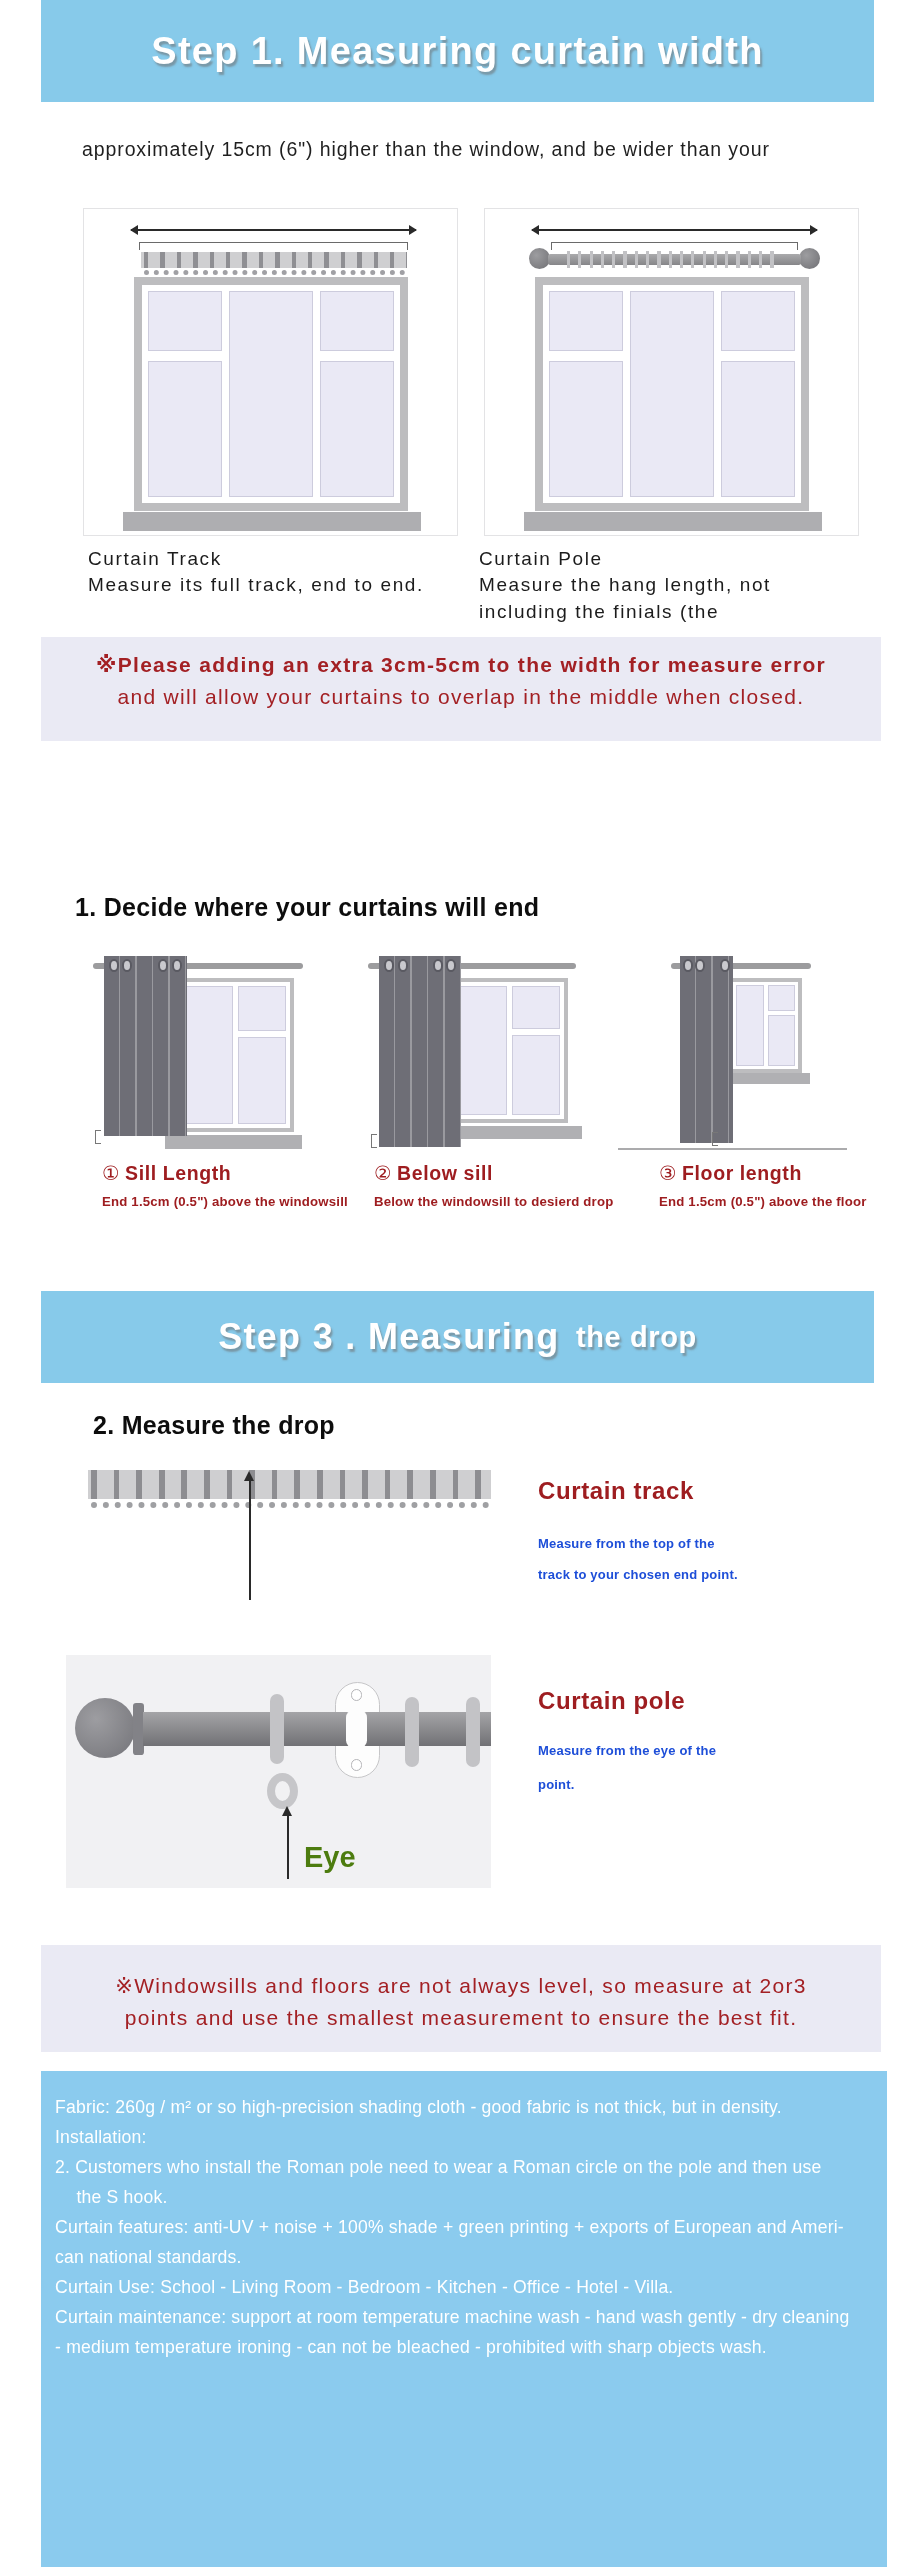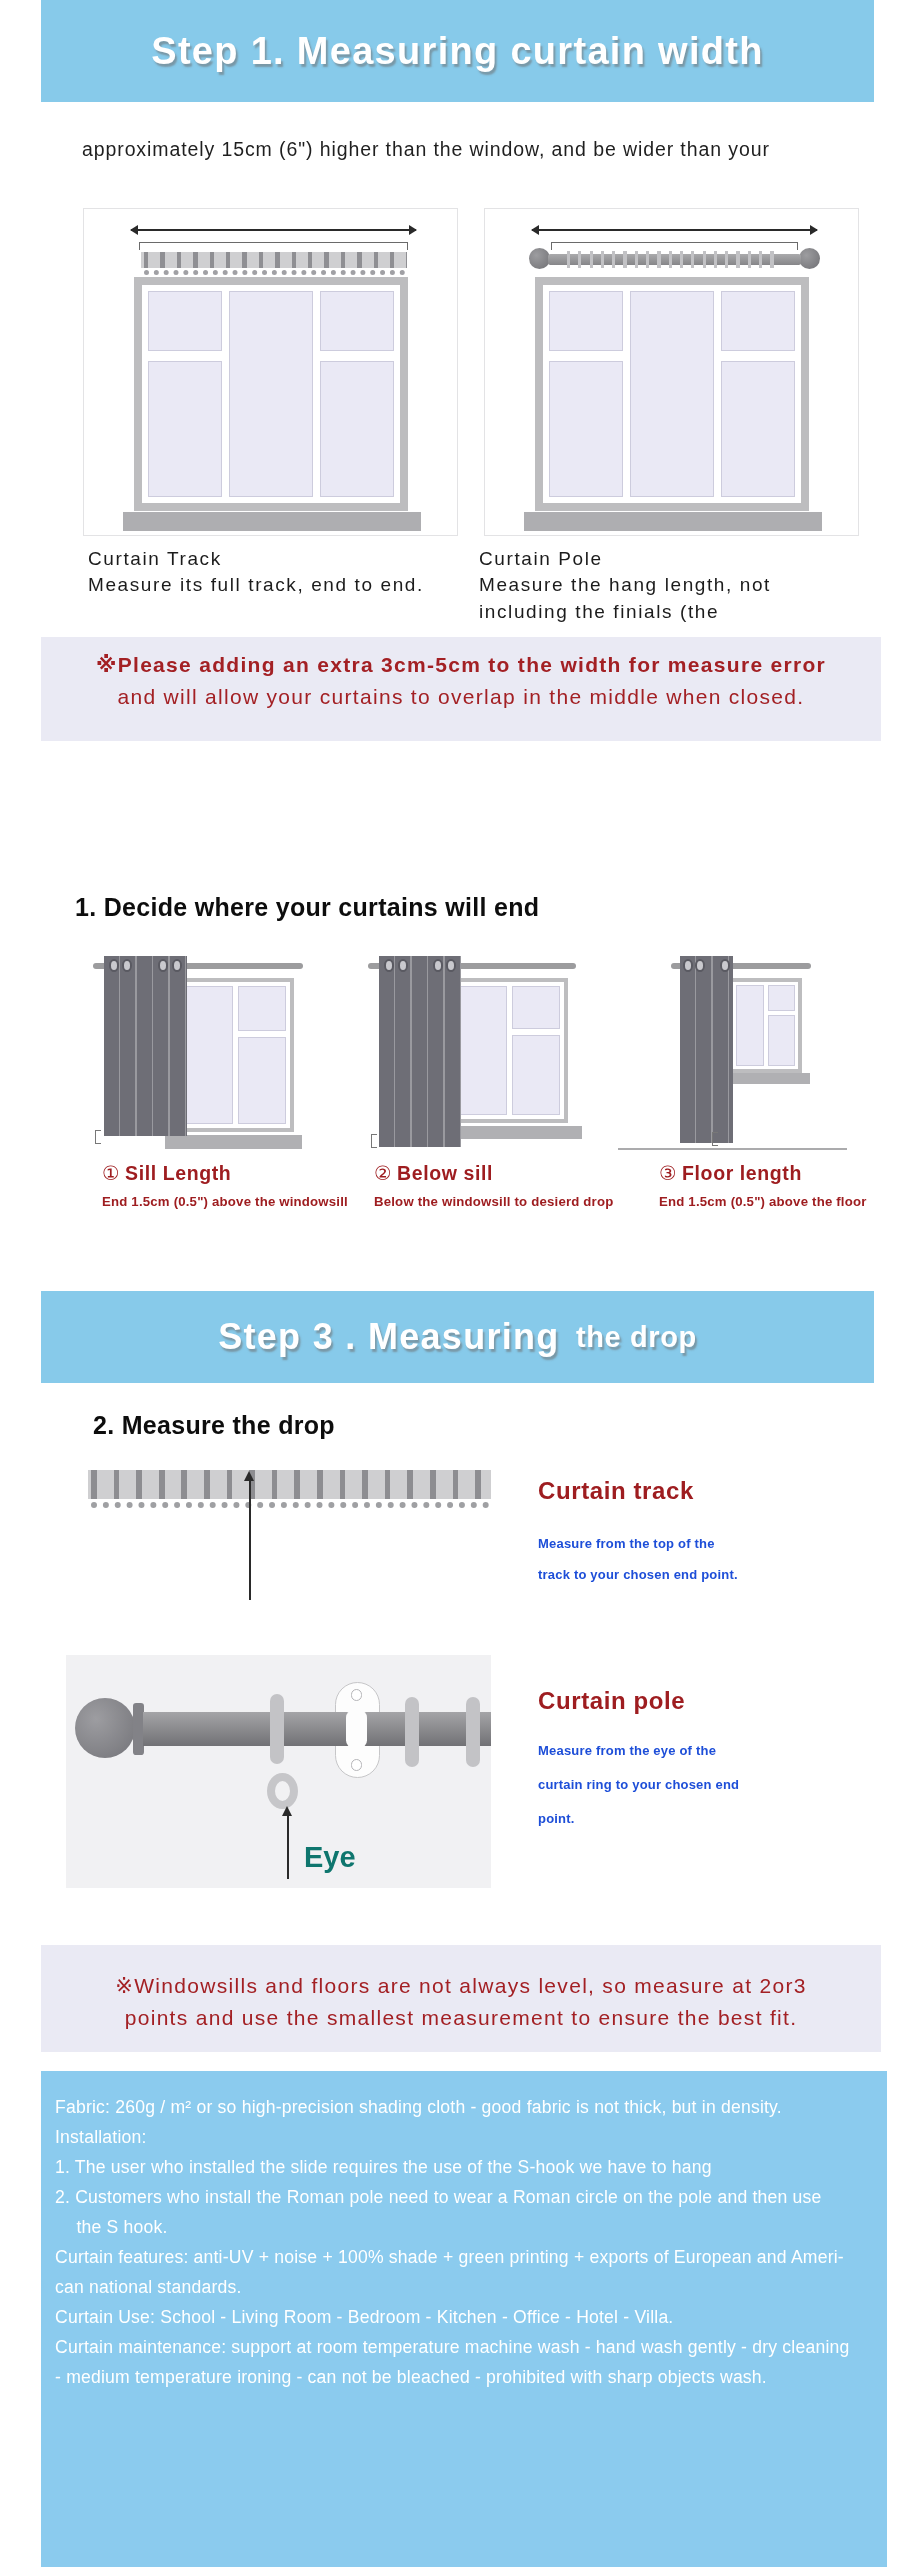--- a/index.html
+++ b/index.html
@@ -121,21 +121,21 @@
   .pp-plate{position:absolute;left:269px;top:27px;width:45px;height:96px;background:#fdfdfd;border:1.9px solid #c6c6c8;
     border-radius:22.6px;box-sizing:border-box;z-index:1;}
   .pp-screw{position:absolute;left:15px;width:11.3px;height:11.3px;border-radius:50%;border:1.9px solid #b5b5b8;box-sizing:border-box;background:#fff;}
   .pp-screw.top{top:6.3px;} .pp-screw.bottom{bottom:6.3px;}
   .pp-rod{z-index:2;}
   .pp-plate-front{position:absolute;left:280px;top:55px;width:21.4px;height:38px;background:#fdfdfd;border-radius:7.5px;z-index:3;}
   .pp-ring{position:absolute;width:14px;height:70px;border-radius:7.5px;background:#c3c3c6;z-index:4;}
   .pp-eye{position:absolute;left:201px;top:118px;width:31px;height:36px;border-radius:50%;
     border:8.2px solid #c6c6c9;box-sizing:border-box;z-index:4;background:#f1f1f3;}
   .pp-arrow{left:221px;top:161px;height:63px;z-index:5;}
-  .pp-eye-label{position:absolute;left:238px;top:186px;font-size:29px;font-weight:bold;color:#0f766e;z-index:5;}
+  .pp-eye-label{position:absolute;left:238px;top:186px;font-size:29px;font-weight:bold;color:#4d7c0f;z-index:5;}
   
   .info-panel{
     position:absolute;top:2071px;left:41px;width:846px;height:496px;background:#8BCBEE;
     box-sizing:border-box;padding:21.4px 14px 0 14px;
   }
   .info-line{color:#ffffff;font-size:17.6px;line-height:30px;letter-spacing:0.2px;white-space:nowrap;}
   .info-line.indent{padding-left:21.4px;}
 </style>
 </head>
 <body>
@@ -358,34 +358,32 @@
     <div class="pp-eye"></div>
     <div class="varrow pp-arrow">
       <span class="vhead"></span>
     </div>
     <div class="pp-eye-label">Eye</div>
   </div>
   <div class="red-block" id="pole3-text">
     <div class="rb-title">Curtain pole</div>
     <div class="rb-body">
       <div>Measure from the eye of the</div>
-      <div>curtain ring to your chosen end</div>
       <div>point.</div>
     </div>
   </div>
 
   <div class="note" id="note2">
     <div class="note-line1">※Windowsills and floors are not always level, so measure at 2or3</div>
     <div class="note-line2">points and use the smallest measurement to ensure the best fit.</div>
   </div>
 
   <div class="info-panel">
     <div class="info-line">Fabric: 260g / m² or so high-precision shading cloth - good fabric is not thick, but in density.</div>
     <div class="info-line">Installation:</div>
-    <div class="info-line">1. The user who installed the slide requires the use of the S-hook we have to hang</div>
     <div class="info-line">2. Customers who install the Roman pole need to wear a Roman circle on the pole and then use</div>
     <div class="info-line indent">the S hook.</div>
     <div class="info-line">Curtain features: anti-UV + noise + 100% shade + green printing + exports of European and Ameri-</div>
     <div class="info-line">can national standards.</div>
     <div class="info-line">Curtain Use: School - Living Room - Bedroom - Kitchen - Office - Hotel - Villa.</div>
     <div class="info-line">Curtain maintenance: support at room temperature machine wash - hand wash gently - dry cleaning</div>
     <div class="info-line">- medium temperature ironing - can not be bleached - prohibited with sharp objects wash.</div>
   </div>
 
 </div>

